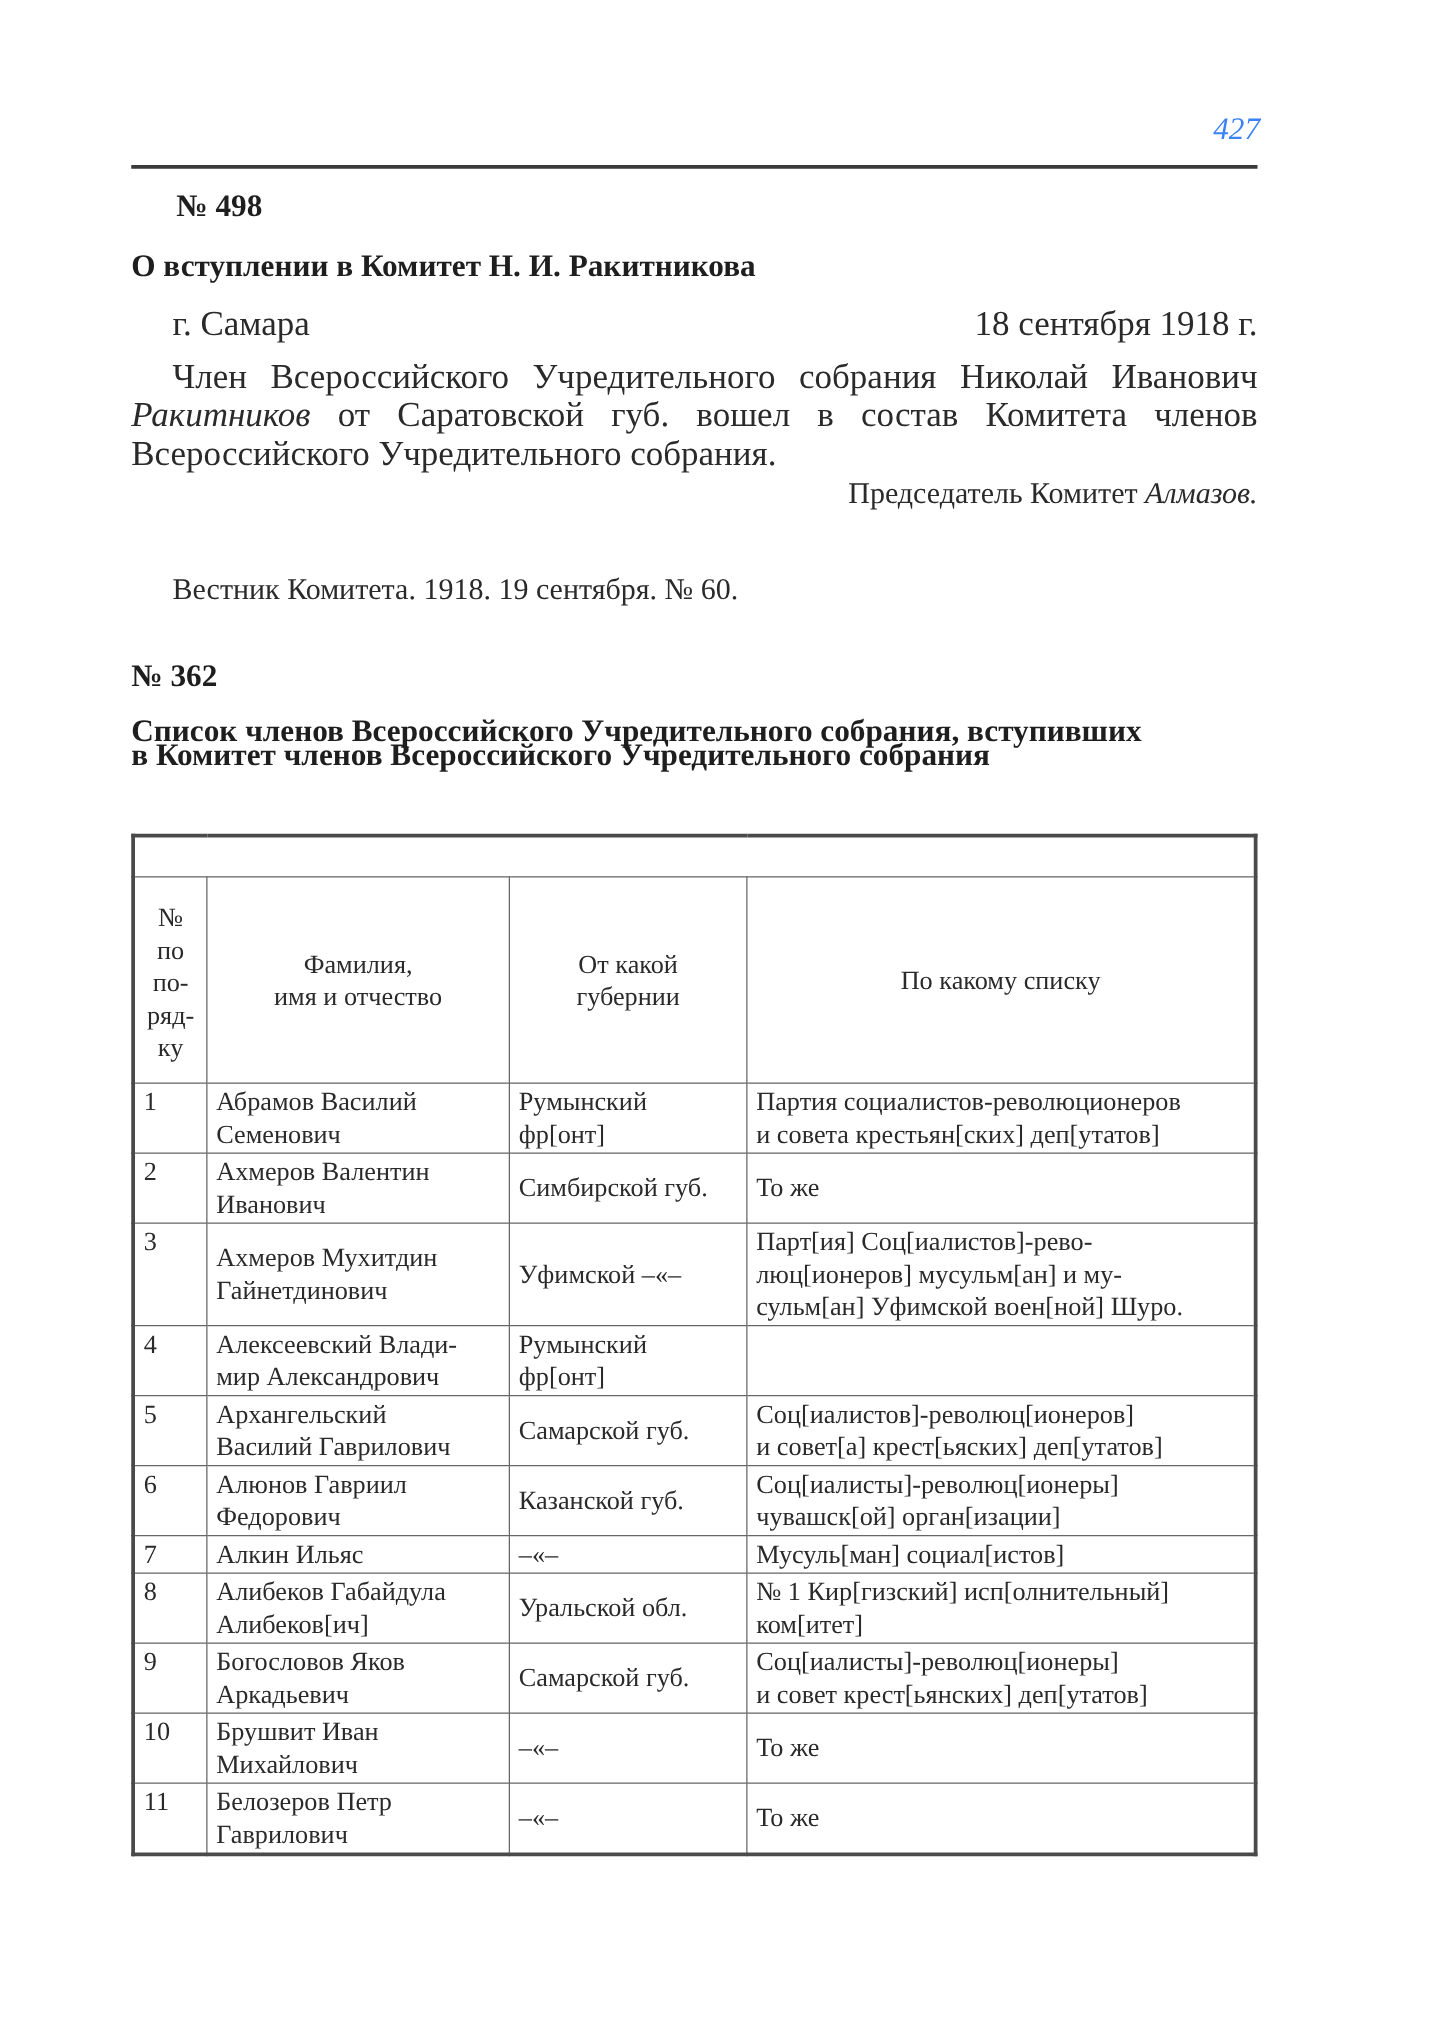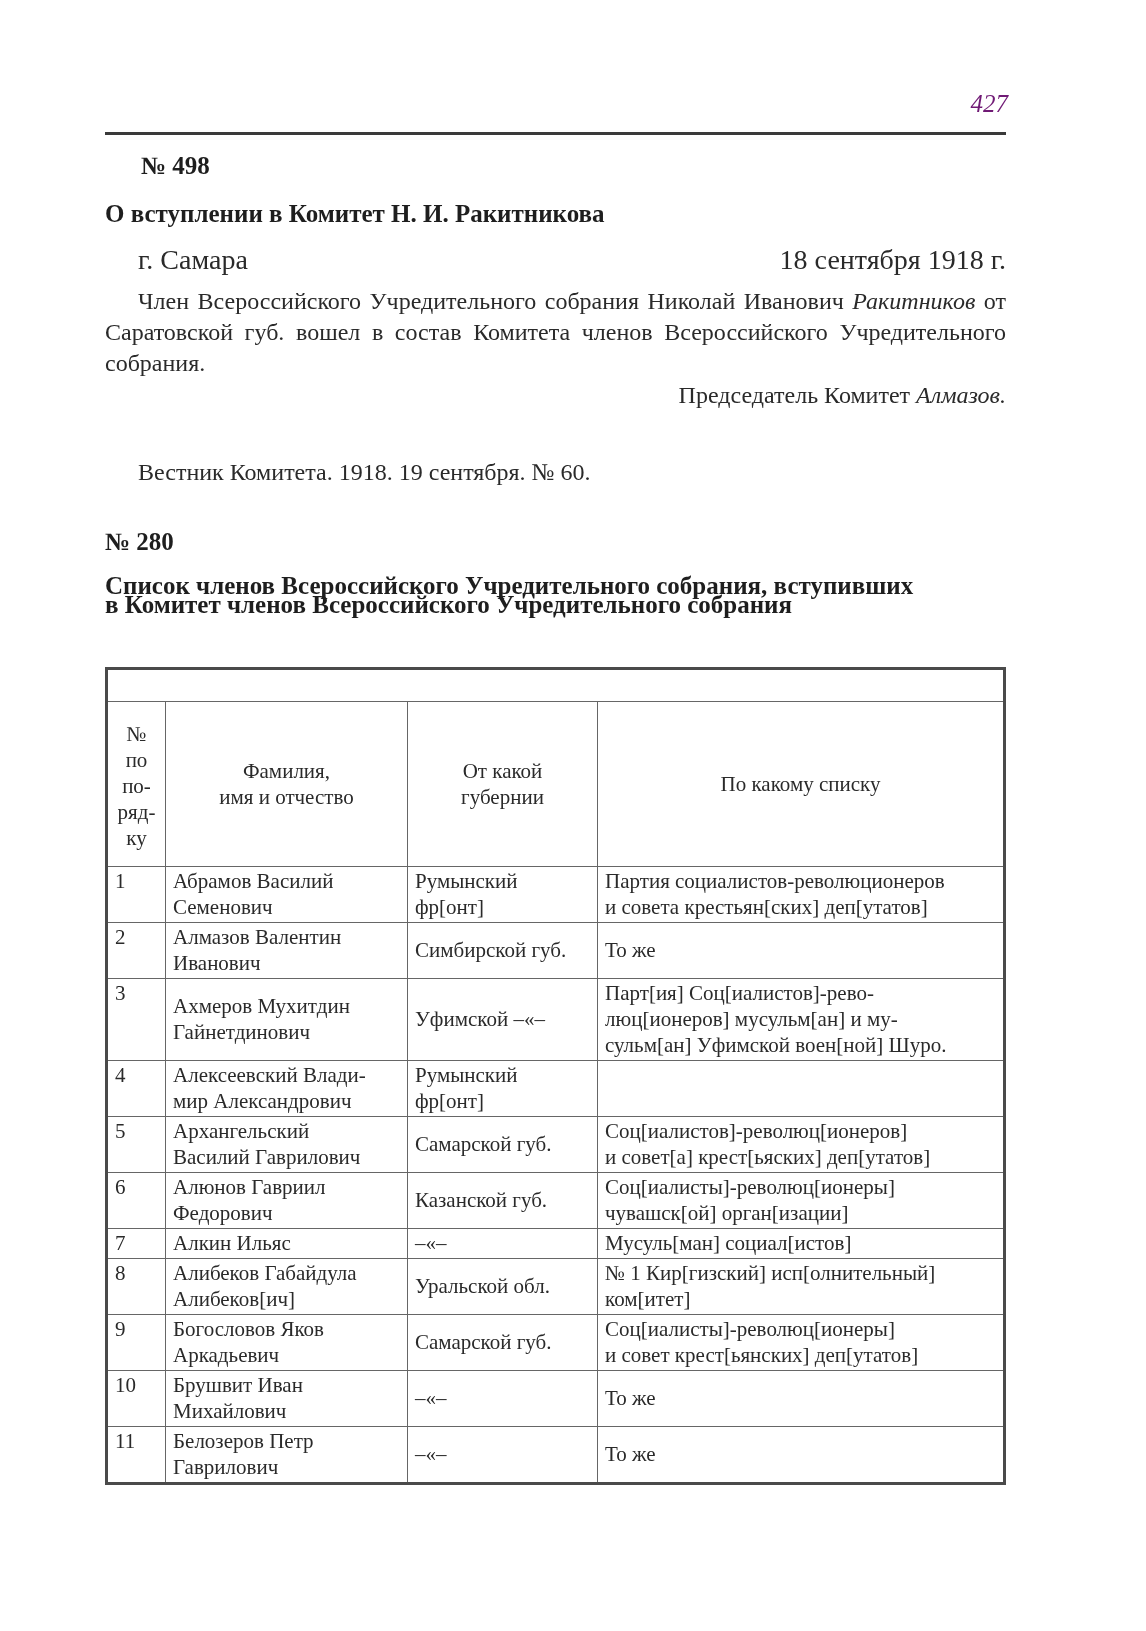--- a/index.html
+++ b/index.html
@@ -3,40 +3,40 @@
 <meta charset="utf-8">
 <style>
   html, body { margin: 0; padding: 0; background: #ffffff; }
   body {
     width: 1146px; height: 1631px; position: relative; overflow: hidden;
     font-family: "Liberation Serif", "DejaVu Serif", serif;
     color: #2a2a2a;
   }
   .page-number {
     position: absolute; top: 90px; left: 960px; width: 48px; text-align: right;
-    font-style: italic; font-size: 25px; color: #701a75;
+    font-style: italic; font-size: 25px; color: #3b82f6;
   }
   .header-rule {
     position: absolute; top: 132px; left: 105px; width: 901px; height: 3px; background: #3a3a3a;
   }
   .doc-number {
     position: absolute; left: 105px; font-weight: bold; font-size: 25px; color: #1e1e1e;
   }
   .doc-title {
     position: absolute; left: 105px; width: 901px; font-weight: bold; font-size: 25px; color: #1e1e1e;
     line-height: 31px;
   }
   .doc-title.justified { text-align: justify; text-align-last: left; margin-top: 12px; }
   .place-date {
     position: absolute; top: 244px; left: 138px; width: 868px;
     font-size: 28px; display: flex; justify-content: space-between;
   }
   .body-text {
     position: absolute; top: 286px; left: 105px; width: 901px;
-    font-size: 24px; line-height: 31px; text-align: justify; text-indent: 33px;
+    font-size: 28px; line-height: 31px; text-align: justify; text-indent: 33px;
   }
   .signatures {
     position: absolute; top: 380px; left: 500px; width: 506px; text-align: right;
     font-size: 24px; line-height: 31px;
   }
   .source {
     position: absolute; top: 459px; left: 138px; font-size: 24px;
   }
   table.members {
     position: absolute; top: 667px; left: 105px; width: 901px;
@@ -75,21 +75,21 @@
 </div>
 
 <div class="signatures">
   <div>
     <span>Председатель Комитет </span><i>Алмазов.</i>
   </div>
 </div>
 
 <div class="source">Вестник Комитета. 1918. 19 сентября. № 60.</div>
 
-<div class="doc-number" style="top:528px;">№ 280</div>
+<div class="doc-number" style="top:528px;">№ 362</div>
 <div class="doc-title justified" style="top:558px;">Список членов Всероссийского Учредительного собрания, вступивших</div>
 <div class="doc-title" style="top:589px;">в Комитет членов Всероссийского Учредительного собрания</div>
 
 <table class="members">
   <tbody id="table-body">
     <tr class="blank-row">
       <td colspan="4"></td>
     </tr>
     <tr class="head-row">
       <td class="col-num">
@@ -120,21 +120,21 @@
           <div>фр[онт]</div>
         </td>
         <td class="col-list">
           <div>Партия социалистов-революционеров</div>
           <div>и совета крестьян[ских] деп[утатов]</div>
         </td>
       </tr>
       <tr>
         <td class="col-num">2</td>
         <td class="col-name">
-          <div>Алмазов Валентин</div>
+          <div>Ахмеров Валентин</div>
           <div>Иванович</div>
         </td>
         <td class="col-prov mid">
           <div>Симбирской губ.</div>
         </td>
         <td class="col-list mid">
           <div>То же</div>
         </td>
       </tr>
       <tr>

